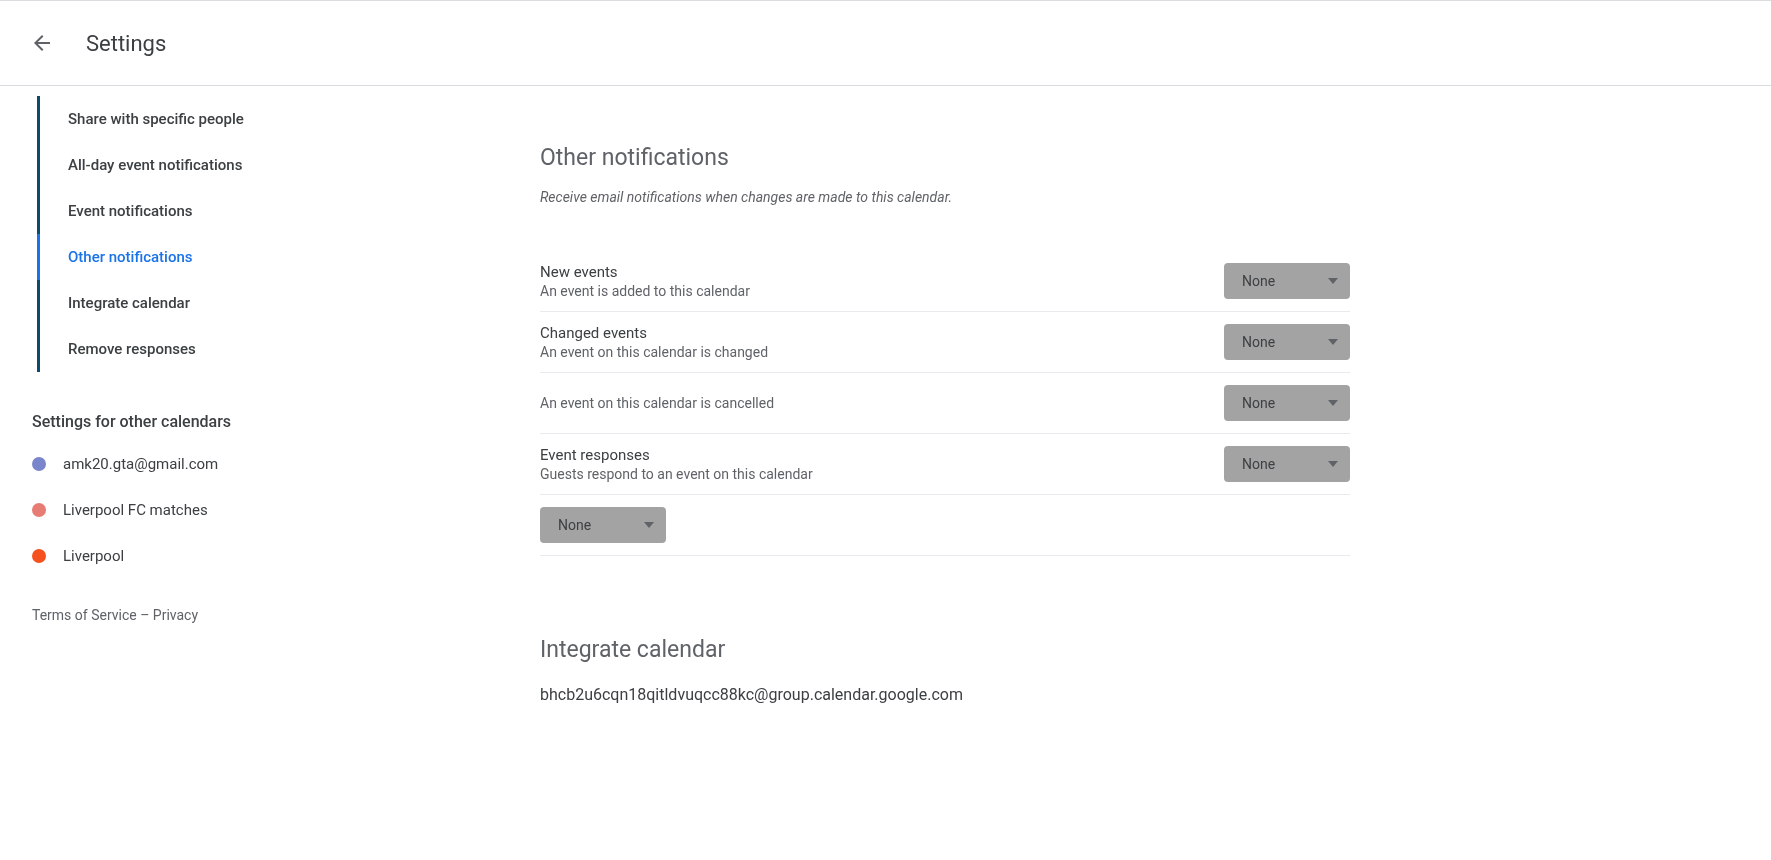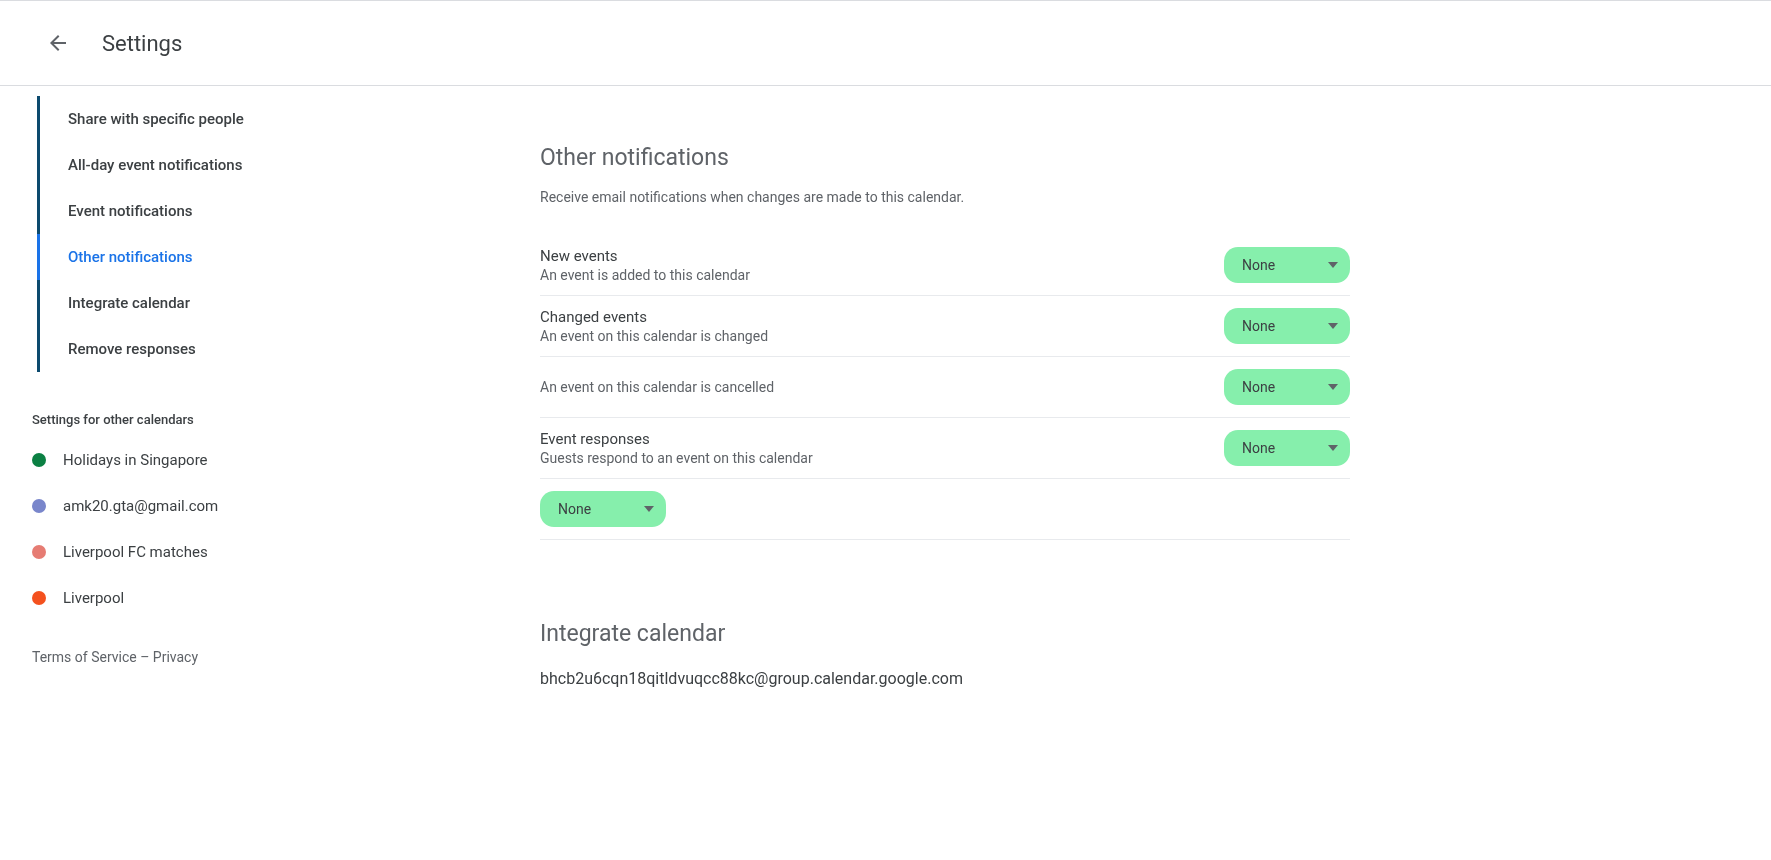--- a/index.html
+++ b/index.html
@@ -8,21 +8,21 @@
     color: #202124;
     background: #fff;
     width: 1771px;
     height: 860px;
     overflow: hidden;
   }
   .header {
     height: 86px;
     display: flex;
     align-items: center;
-    padding-left: 34px;
+    padding-left: 18px;
     border-bottom: 1px solid #dadce0;
     border-top: 1px solid #dadce0;
   }
   .back-btn {
     width: 48px;
     height: 48px;
     display: flex;
     align-items: center;
     justify-content: center;
     border-radius: 50%;
@@ -57,21 +57,21 @@
     cursor: pointer;
     border-left: 3px solid #0c4a6e;
     margin-left: 0;
     font-weight: 500;
   }
   .nav-item.active {
     color: #1a73e8;
     border-left-color: #1a73e8;
   }
   .section-title {
-    font-size: 13px;
+    font-size: 16px;
     font-weight: 500;
     color: #3c4043;
     padding: 40px 16px 10px 32px;
   }
   .cal-item {
     display: flex;
     align-items: center;
     padding: 14px 16px 14px 32px;
     cursor: pointer;
   }
@@ -109,43 +109,44 @@
   .section-heading {
     font-size: 23px;
     color: #5f6368;
     font-weight: 400;
     margin-top: 38px;
     margin-bottom: 18px;
   }
   .section-sub {
     font-size: 14px;
     color: #5f6368;
-    margin-bottom: 30px;
+    margin-bottom: 46px;
+    font-style: italic;
   }
   .notif-row {
     display: flex;
     justify-content: space-between;
     align-items: center;
     padding: 12px 0;
     border-bottom: 1px solid #e8eaed;
   }
   .notif-text { flex: 1; }
   .notif-title {
     font-size: 15px;
     color: #3c4043;
     margin-bottom: 2px;
   }
   .notif-desc {
     font-size: 14px;
     color: #5f6368;
   }
   .dropdown {
-    background: #86efac;
+    background: #a3a3a3;
     border: none;
-    border-radius: 14px;
+    border-radius: 4px;
     padding: 10px 12px 10px 18px;
     display: flex;
     align-items: center;
     min-width: 126px;
     justify-content: space-between;
     cursor: pointer;
   }
   .dropdown-label {
     font-size: 14px;
     color: #3c4043;
@@ -186,24 +187,20 @@
       <div class="nav-item">All-day event notifications</div>
       <div class="nav-item">Event notifications</div>
       <div class="nav-item active">Other notifications</div>
       <div class="nav-item">Integrate calendar</div>
       <div class="nav-item">Remove responses</div>
     </div>
 
     <div class="section-title">Settings for other calendars</div>
 
     <div class="cal-item">
-      <span class="cal-dot" style="background:#0b8043"></span>
-      <span class="cal-label">Holidays in Singapore</span>
-    </div>
-    <div class="cal-item">
       <span class="cal-dot" style="background:#7986cb"></span>
       <span class="cal-label">amk20.gta@gmail.com</span>
     </div>
     <div class="cal-item">
       <span class="cal-dot" style="background:#e67c73"></span>
       <span class="cal-label">Liverpool FC matches</span>
     </div>
     <div class="cal-item">
       <span class="cal-dot" style="background:#f4511e"></span>
       <span class="cal-label">Liverpool</span>

